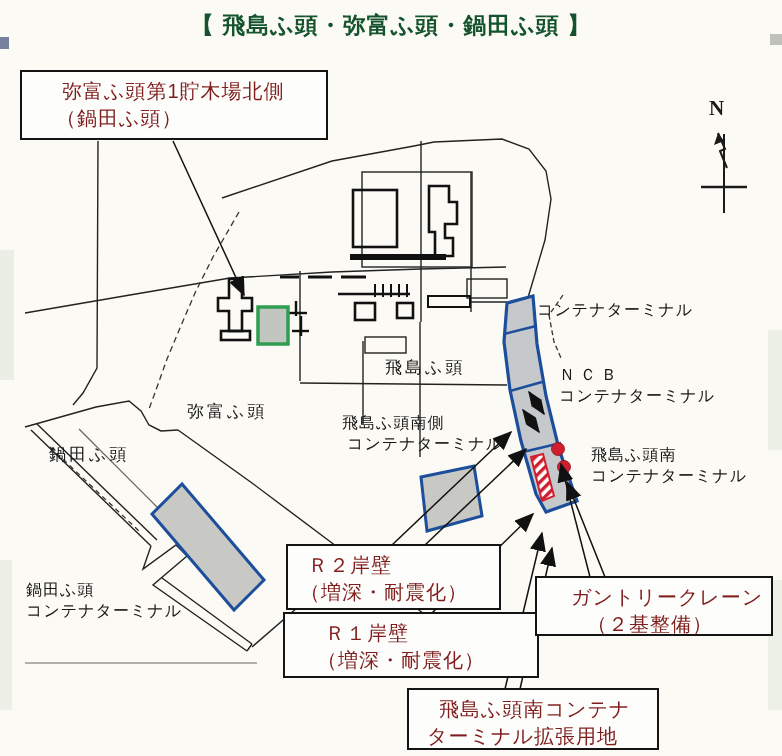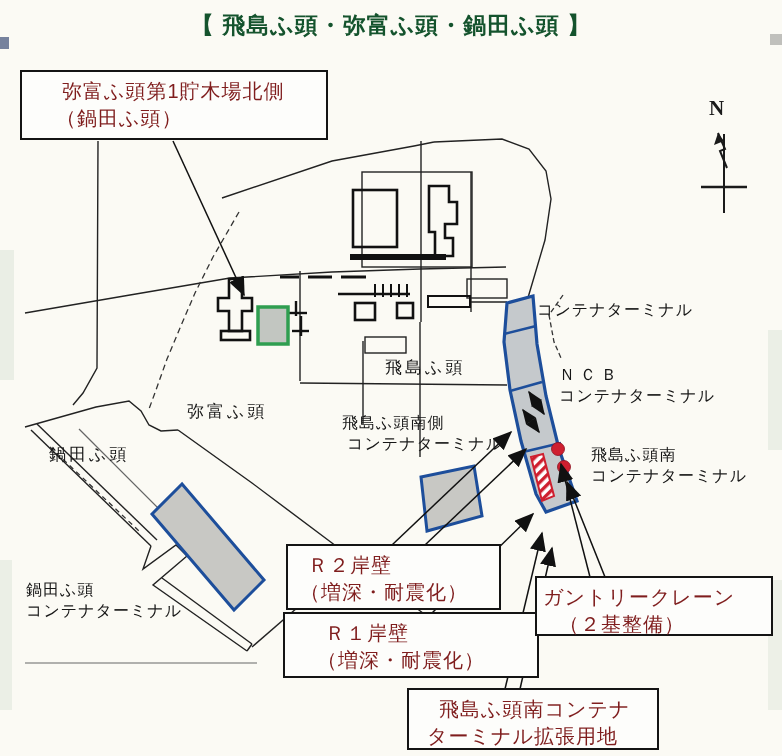--- a/index.html
+++ b/index.html
@@ -207,21 +207,21 @@
   <div class="callout" style="left:278px;top:544px;width:215px;height:66px;padding-left:20px;margin-left:8px;">
     <div>Ｒ２岸壁</div>
     <div class="l2" style="margin-left:-8px;">（増深・耐震化）</div>
   </div>
 
   <div class="callout" style="left:283px;top:612px;width:256px;height:66px;padding-left:40px;">
     <div>Ｒ１岸壁</div>
     <div class="l2" style="margin-left:-8px;">（増深・耐震化）</div>
   </div>
 
-  <div class="callout" style="left:535px;top:576px;width:238px;height:60px;padding-left:6px;">
+  <div class="callout" style="left:535px;top:576px;width:238px;height:60px;padding-left:34px;">
     <div>ガントリークレーン</div>
     <div class="l2" style="margin-left:16px;">（２基整備）</div>
   </div>
 
   <div class="callout" style="left:407px;top:688px;width:252px;height:62px;padding-left:18px;">
     <div style="margin-left:12px;">飛島ふ頭南コンテナ</div>
     <div class="l2">ターミナル拡張用地</div>
   </div>
 
 </div>

